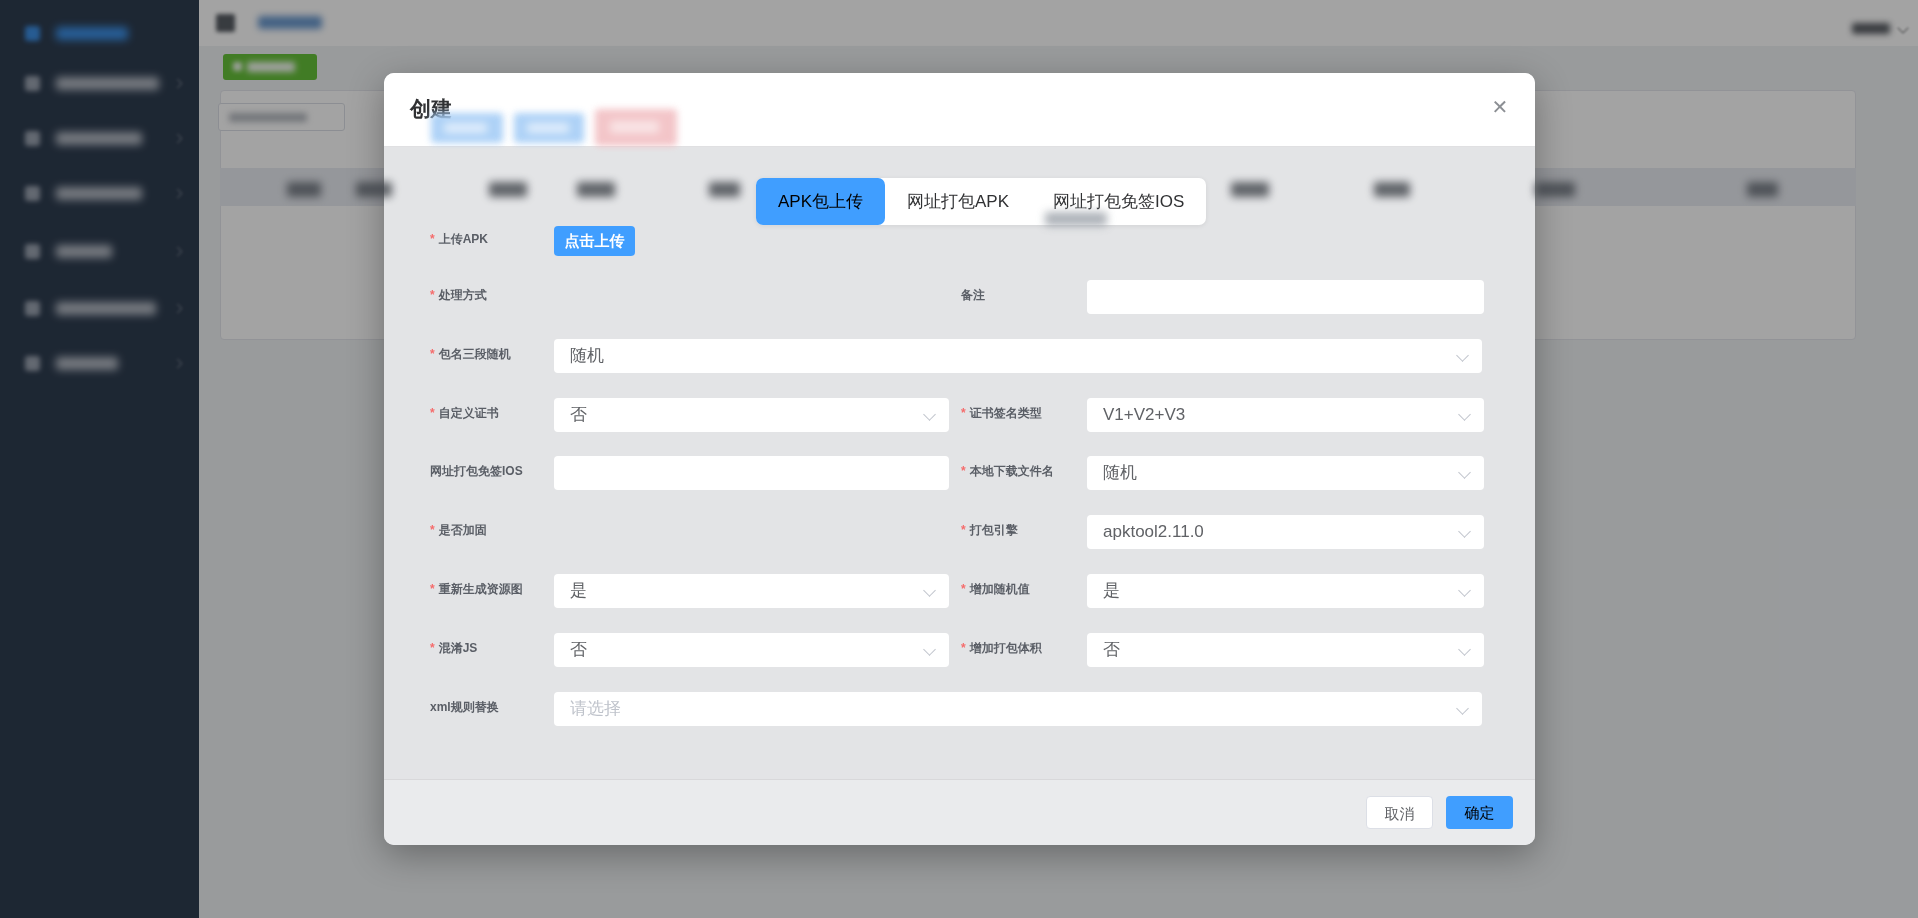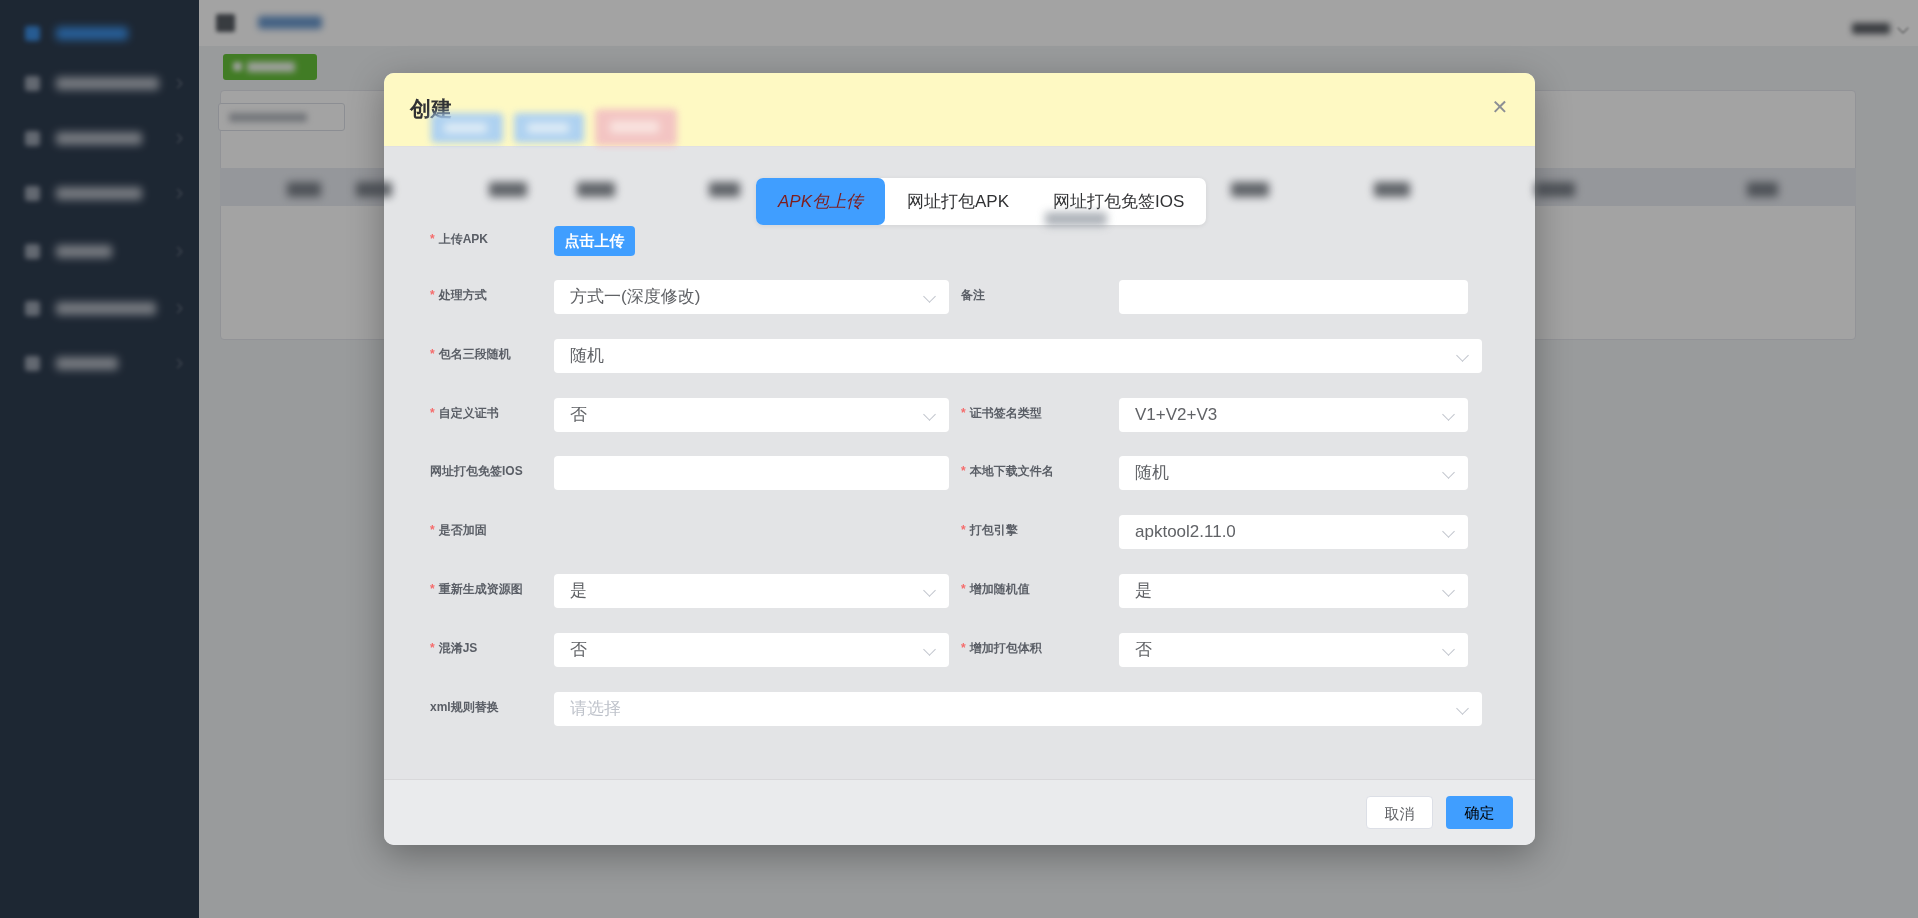--- a/index.html
+++ b/index.html
@@ -29,45 +29,45 @@
   .table-card { position:absolute; left:220px; top:90px; width:1636px; height:250px; background:#ffffff; border:1px solid #e4e7ed; border-radius:4px; z-index:1; }
   .search-input { position:absolute; left:218px; top:103px; width:127px; height:28px; background:#ffffff; border:1px solid #dcdfe6; border-radius:3px; z-index:1; cursor:text; }
   .search-input .s-txt { position:absolute; left:10px; top:9px; width:78px; height:9px; background:#a8adb5; border-radius:2px; filter:blur(3px); opacity:.85; }
   .header-band { position:absolute; left:220px; top:168px; width:1636px; height:38px; background:#e9ecf2; z-index:1; }
 
   
   .overlay { position:absolute; inset:0; background:rgba(0,0,0,.36); z-index:10; }
 
   
   .modal { position:absolute; left:384px; top:73px; width:1151px; height:772px; background:#e3e4e6; border-radius:10px; box-shadow:0 10px 36px rgba(0,0,0,.32); z-index:20; overflow:hidden; }
-  .m-header { position:absolute; left:0; top:0; width:100%; height:74px; background:#fef9c3; border-bottom:1px solid #e0e0e2; }
+  .m-header { position:absolute; left:0; top:0; width:100%; height:74px; background:#ffffff; border-bottom:1px solid #e0e0e2; }
   .m-title { position:absolute; left:26px; top:22px; font-size:21px; font-weight:bold; color:#303133; }
   .m-close { position:absolute; right:22px; top:21px; width:26px; height:26px; font-size:20px; line-height:26px; text-align:center; color:#8c8f94; cursor:pointer; }
   .m-footer { position:absolute; left:0; top:706px; width:100%; height:66px; background:#eaebed; border-top:1px solid #d8d8da; }
   .btn { position:absolute; top:16px; height:33px; border-radius:4px; font-size:15px; line-height:33px; text-align:center; cursor:pointer; }
   .btn-cancel { right:102px; width:67px; background:#ffffff; border:1px solid #dcdfe6; color:#606266; }
   .btn-ok { right:22px; width:67px; background:#409eff; color:#000000; }
 
   
   .tabs { position:absolute; left:372px; top:105px; height:47px; display:flex; background:#ffffff; border-radius:7px; box-shadow:0 1px 5px rgba(0,0,0,.08); }
   .tab { padding:0 22px; line-height:47px; font-size:17px; color:#303133; white-space:nowrap; cursor:pointer; border-radius:7px; }
-  .tab.active { background:#409eff; color:#7f1d1d;font-style:italic; }
+  .tab.active { background:#409eff; color:#000000; }
 
   
   .form-row { position:absolute; left:0; width:1151px; height:34px; }
   .f-label { position:absolute; top:7px; font-size:12px; font-weight:bold; color:#5a5e66; white-space:nowrap; }
   .f-label .star { color:#f56c6c; margin-right:4px; font-weight:bold; }
   .f-label.l-left { left:46px; }
   .f-label.l-right { left:577px; }
   .f-field { position:absolute; top:0; height:34px; background:#ffffff; border-radius:4px; }
   .f-field .val { position:absolute; left:16px; top:0; line-height:34px; font-size:17px; color:#606266; white-space:nowrap; }
   .f-field .val.ph { color:#bfc3cb; }
   .f-field .caret { position:absolute; right:15px; top:12px; width:9px; height:9px; border:solid #c0c4cc; border-width:0 0 1.5px 1.5px; transform:rotate(-45deg); }
   .pos-left { left:170px; width:395px; }
-  .pos-right { left:703px; width:349px;margin-left:32px; }
+  .pos-right { left:703px; width:397px; }
   .pos-full { left:170px; width:928px; }
   .upload-btn { position:absolute; left:170px; top:2px; width:81px; height:30px; background:#409eff; border-radius:4px; color:#ffffff; font-size:15px; font-weight:bold; line-height:30px; text-align:center; cursor:pointer; }
 
   
   .blobs { position:absolute; inset:0; z-index:30; pointer-events:none; }
   .ghost { position:absolute; border-radius:4px; filter:blur(3.5px); opacity:.9; }
   .ghost .inner { position:absolute; left:18%; top:32%; width:60%; height:34%; border-radius:2px; filter:blur(2px); opacity:.85; }
   .g-blue { background:#a5cdf6; } .g-blue .inner { background:#e8f2fd; }
   .g-red { background:#f2bfc3; } .g-red .inner { background:#fbe9ea; }
   .hblob { position:absolute; top:182px; height:15px; background:#3c4046; border-radius:2px; filter:blur(4px); opacity:.78; }
@@ -150,24 +150,20 @@
         <div class="tab">网址打包APK</div>
         <div class="tab">网址打包免签IOS</div>
       </div>
     <div id="form">
         <div class="form-row" style="top: 151px;">
           <span class="f-label l-left"><span class="star">*</span>上传APK</span>
           <span class="upload-btn">点击上传</span>
         </div>
         <div class="form-row" style="top: 207px;">
           <span class="f-label l-left"><span class="star">*</span>处理方式</span>
-          <span class="f-field pos-left">
-            <span class="val">方式一(深度修改)</span>
-            <i class="caret"></i>
-          </span>
           <span class="f-label l-right">备注</span>
           <span class="f-field pos-right">
             <span class="val ph"></span>
           </span>
         </div>
         <div class="form-row" style="top: 266px;">
           <span class="f-label l-left"><span class="star">*</span>包名三段随机</span>
           <span class="f-field pos-full">
             <span class="val">随机</span>
             <i class="caret"></i>

